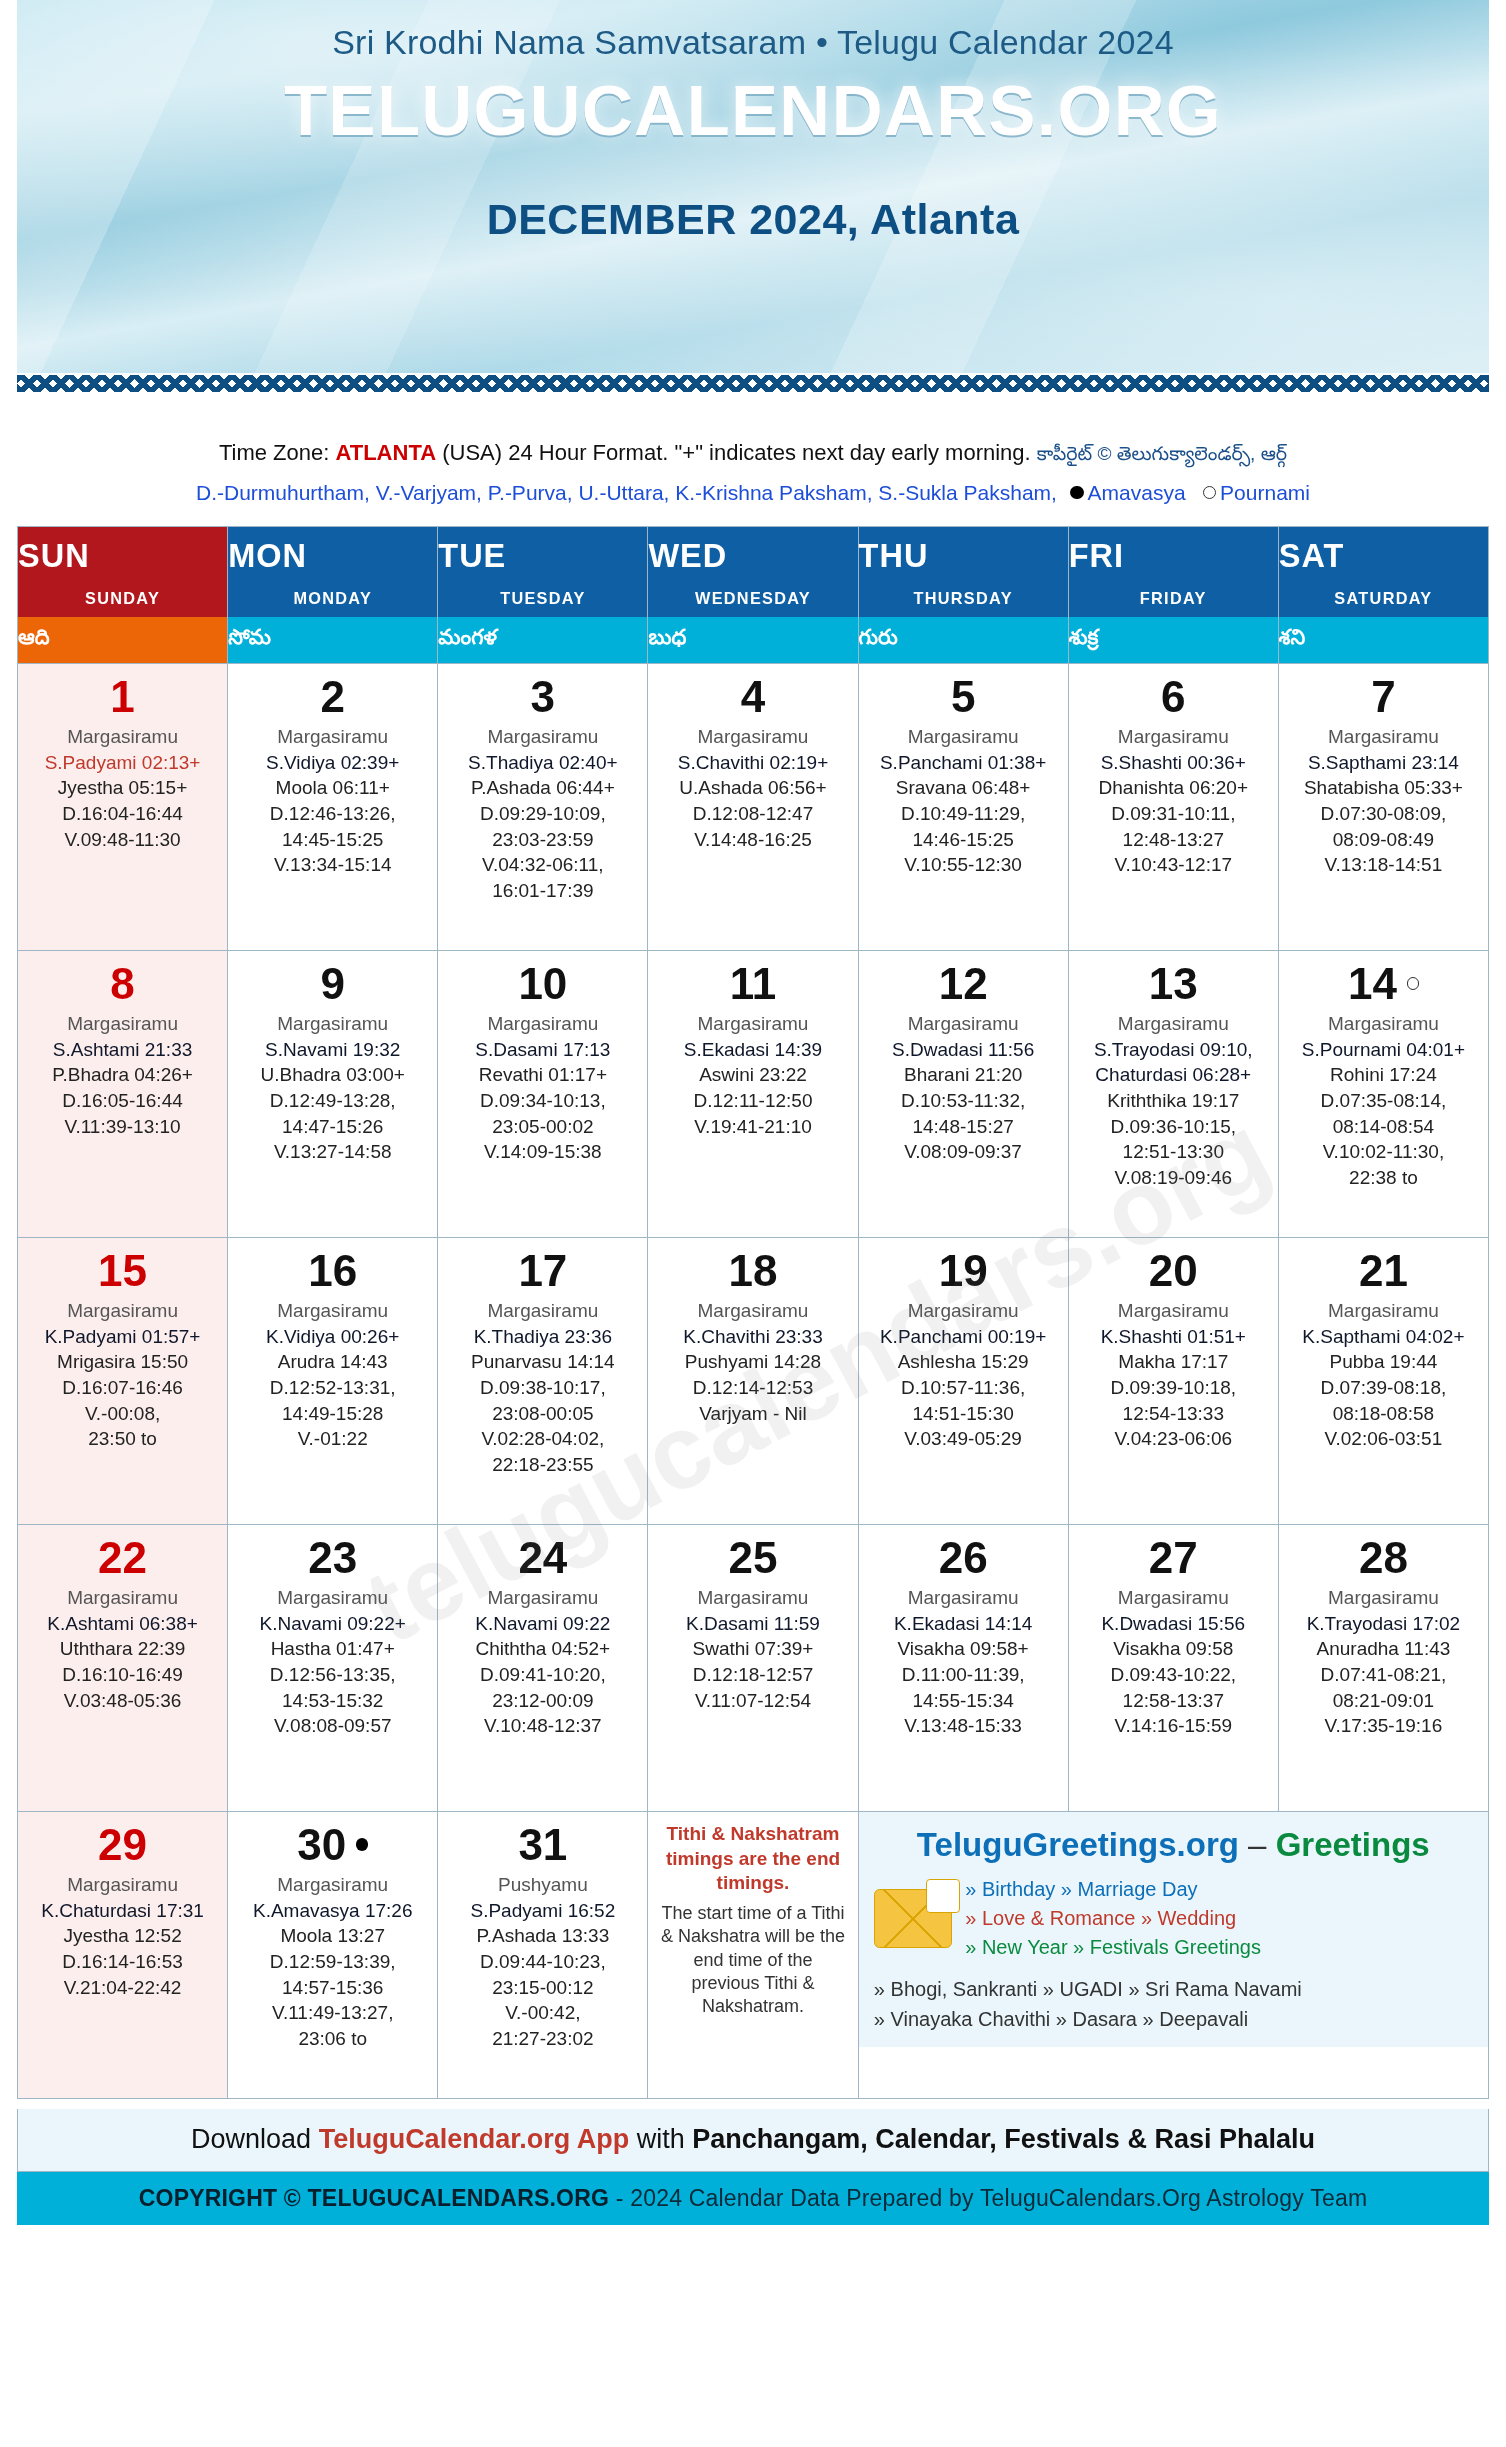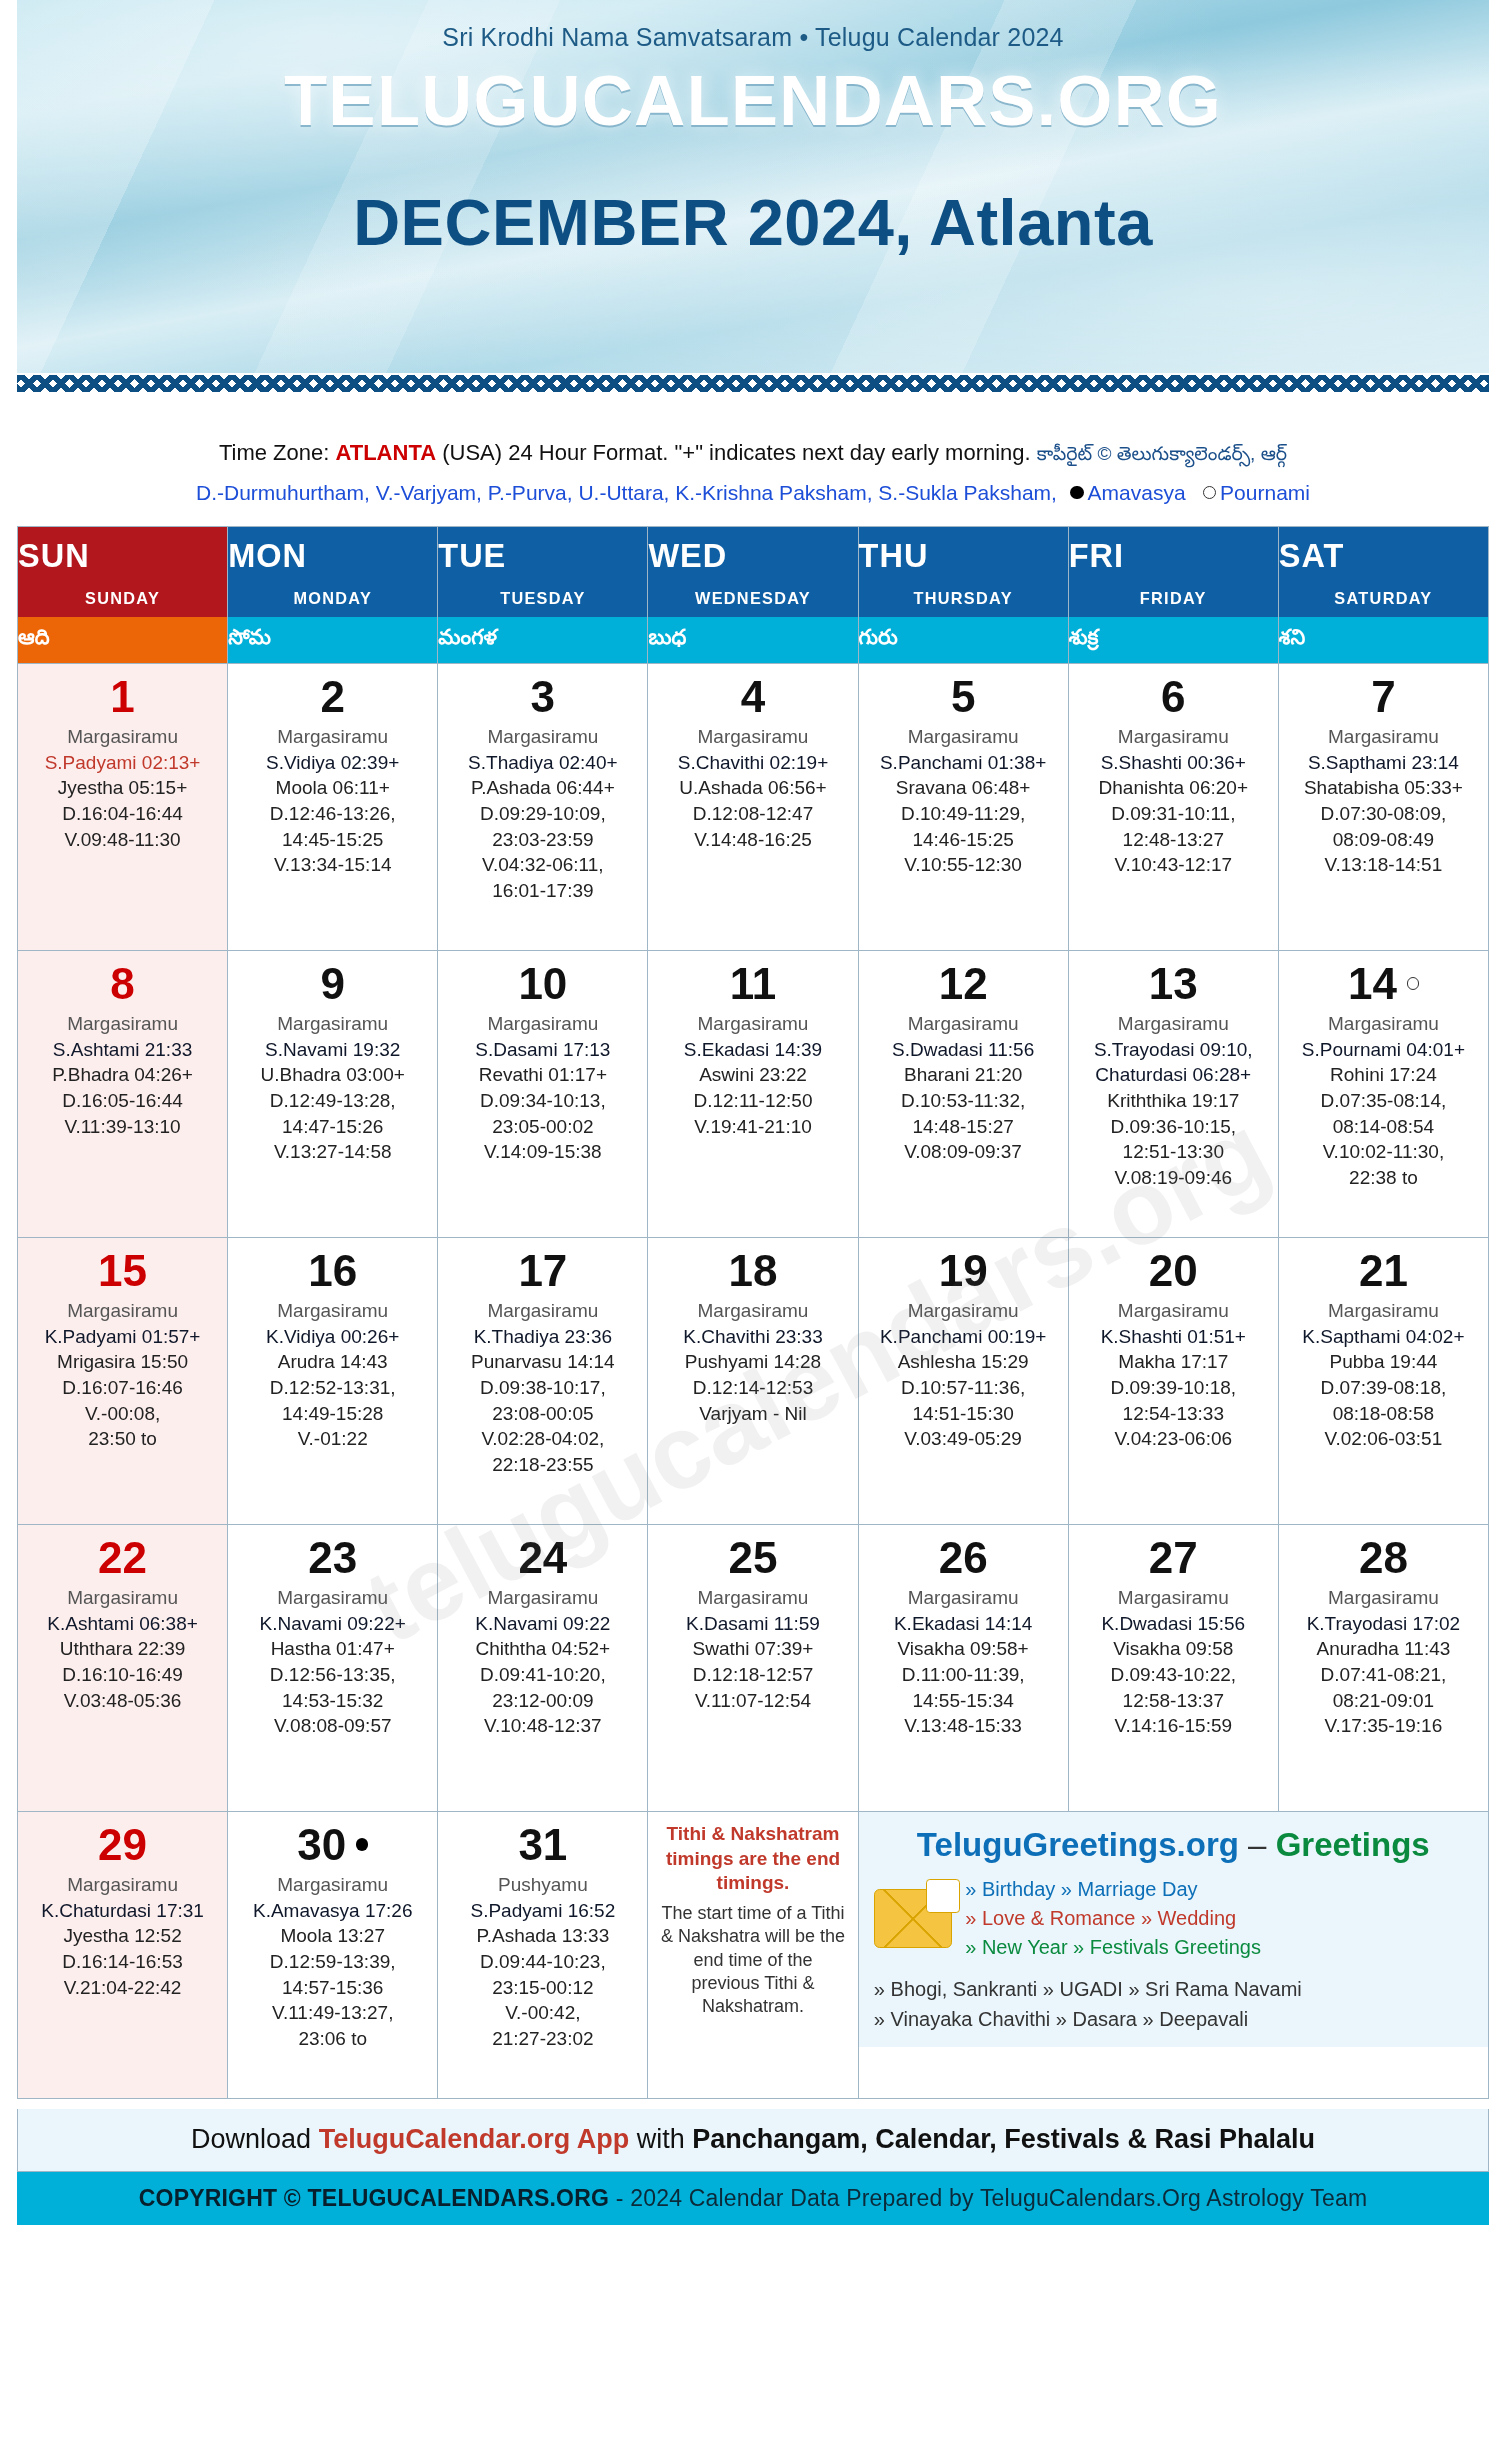--- a/index.html
+++ b/index.html
@@ -27,39 +27,39 @@
     content:"";
     position:absolute; inset:0;
     background:
       linear-gradient(115deg, rgba(255,255,255,0.35) 0 12%, rgba(255,255,255,0) 12% 25%, rgba(255,255,255,0.25) 25% 33%, rgba(255,255,255,0) 33% 60%, rgba(255,255,255,0.3) 60% 68%, rgba(255,255,255,0) 68% 100%);
     opacity:.7;
   }
   .mast-sub {
     position:relative;
     text-align:center;
     color:#1d5b86;
-    font-size:25px;
+    font-size:34px;
     padding-top:23px;
     letter-spacing:0.2px;
   }
   .mast-sub .dot { color:#1d5b86; }
   .mast-logo {
     position:relative;
     text-align:center;
     font-size:71px;
     font-weight:bold;
     color:#ffffff;
     letter-spacing:1px;
     margin-top:7.6px;
     text-shadow:0 1.9px 0 rgba(120,170,195,.8), 0 0 17px rgba(255,255,255,.55);
   }
   .mast-title {
     position:relative;
     text-align:center;
-    font-size:65px;
+    font-size:43px;
     font-weight:bold;
     color:#0d4f82;
     margin-top:44px;
     letter-spacing:0.5px;
   }
   .zigzag {
     height:17px;
     background:
       repeating-linear-gradient(135deg,#0e4f83 0 5.7px, transparent 5.7px 11.5px),
       repeating-linear-gradient(45deg,#0e4f83 0 5.7px, transparent 5.7px 11.5px);

